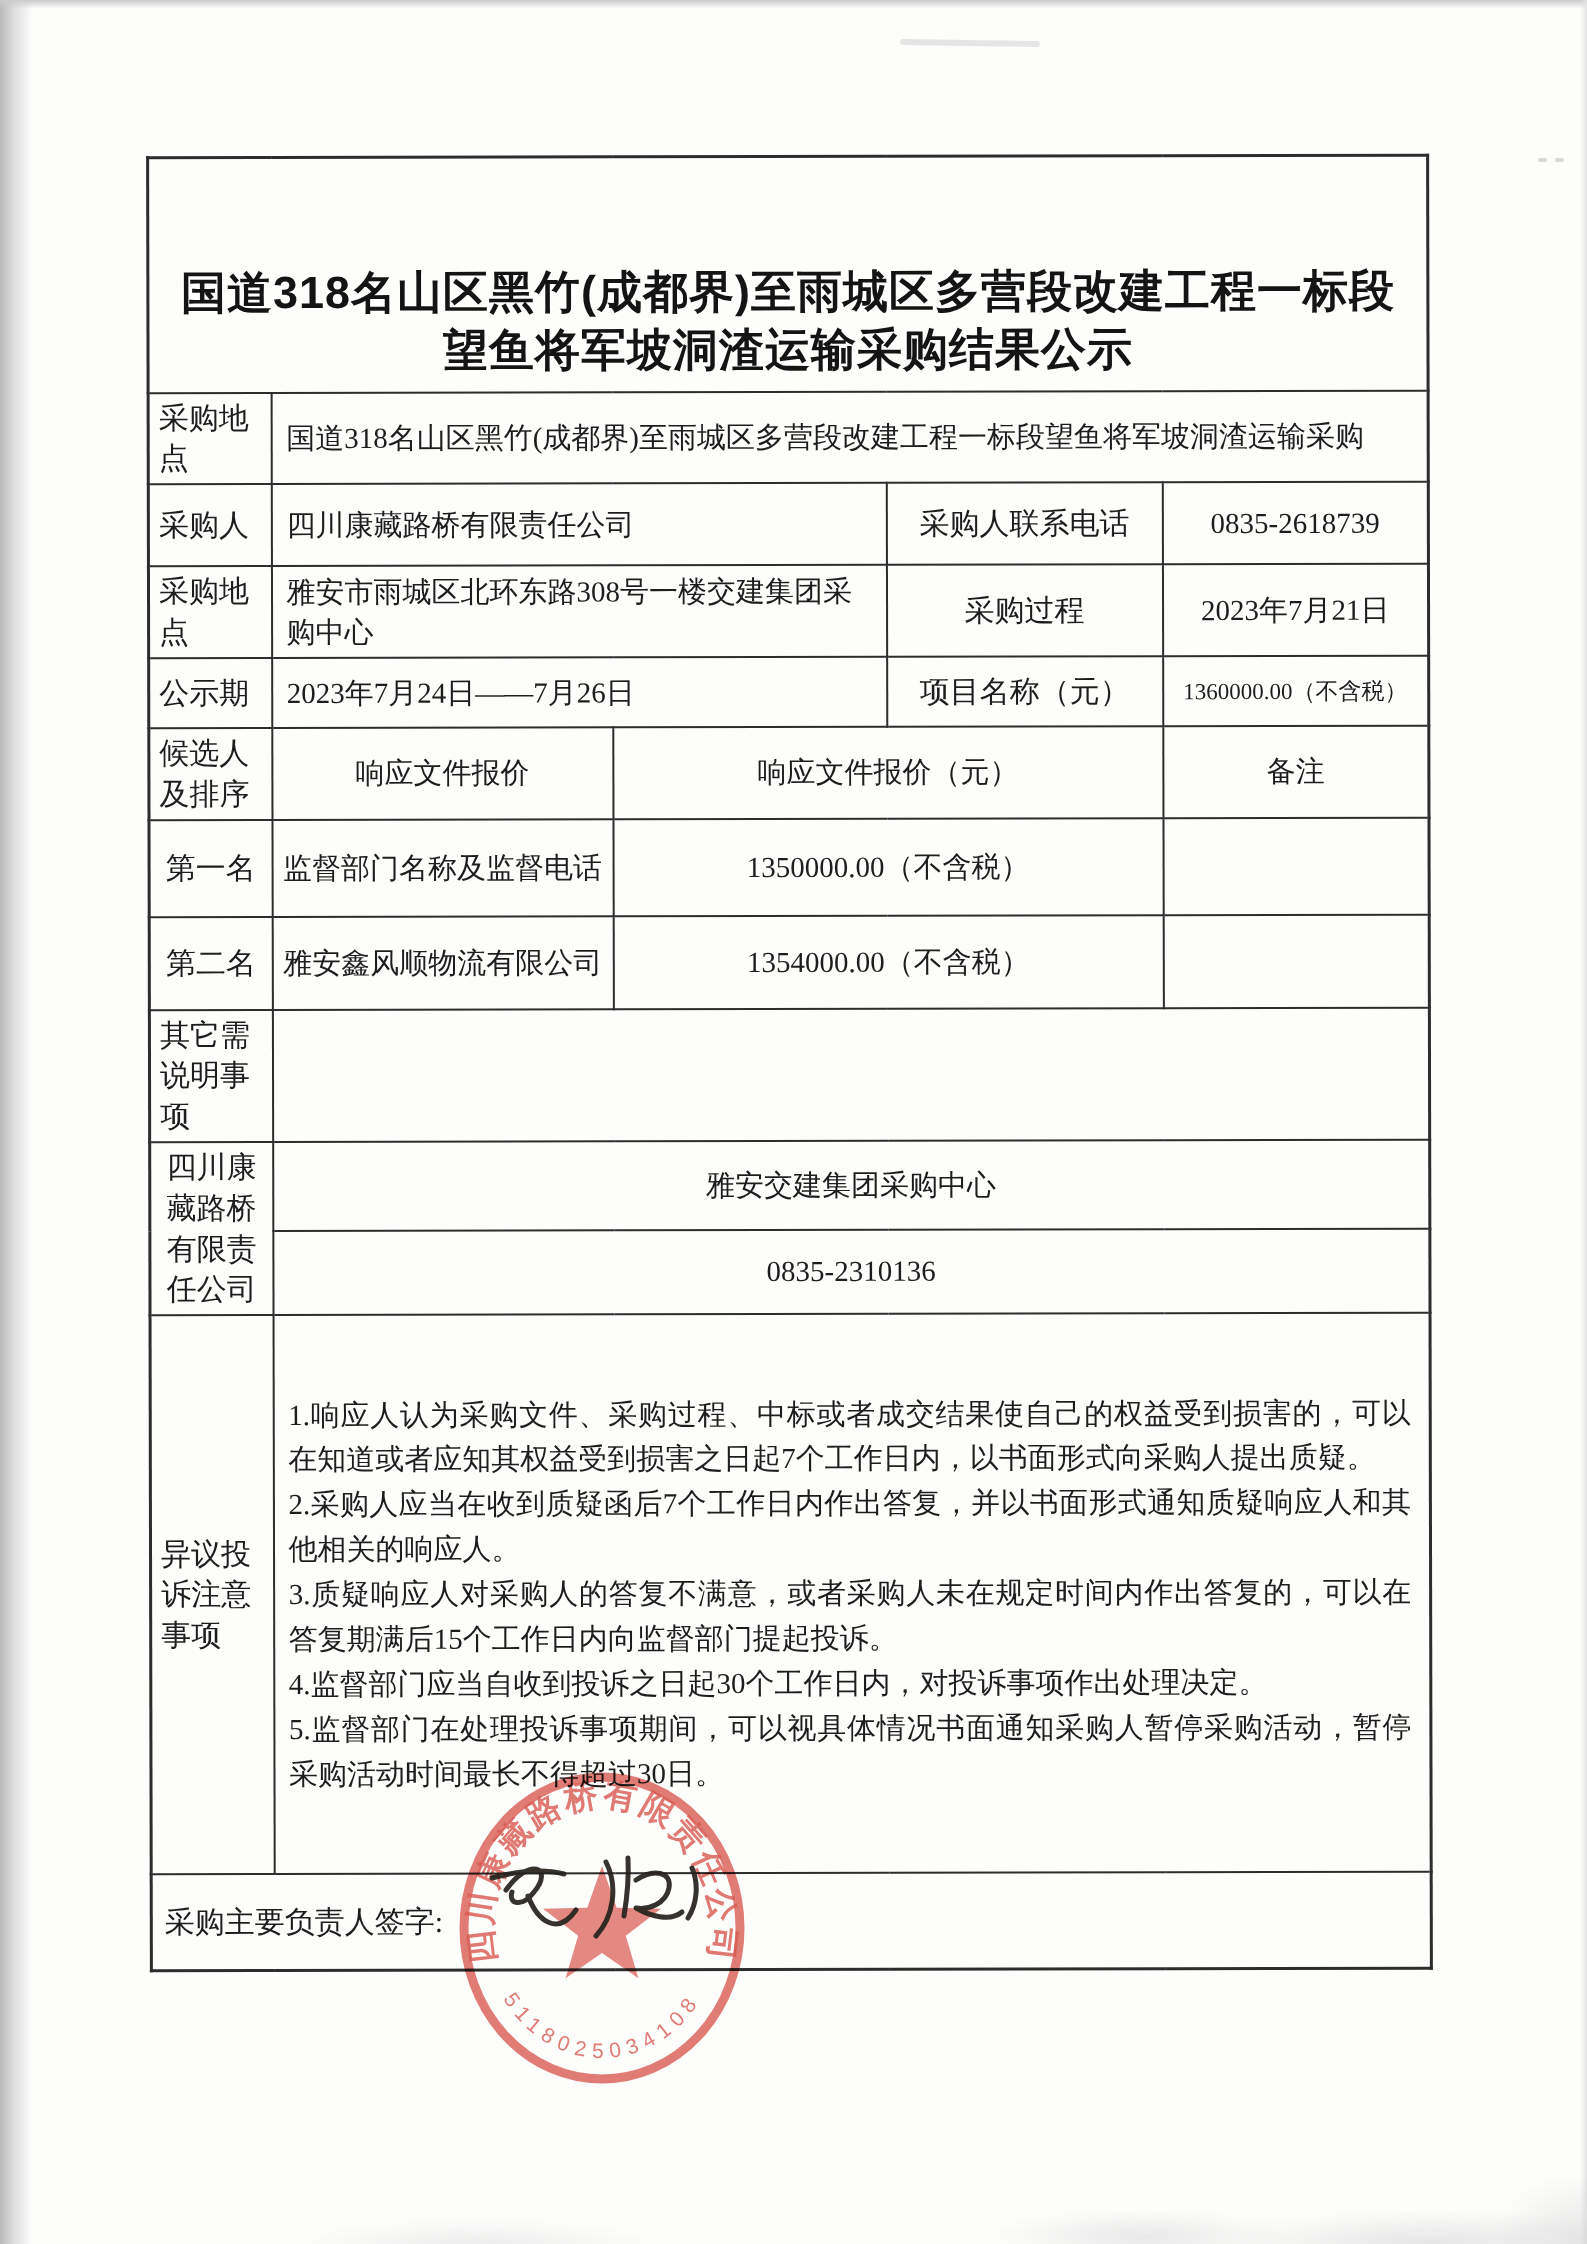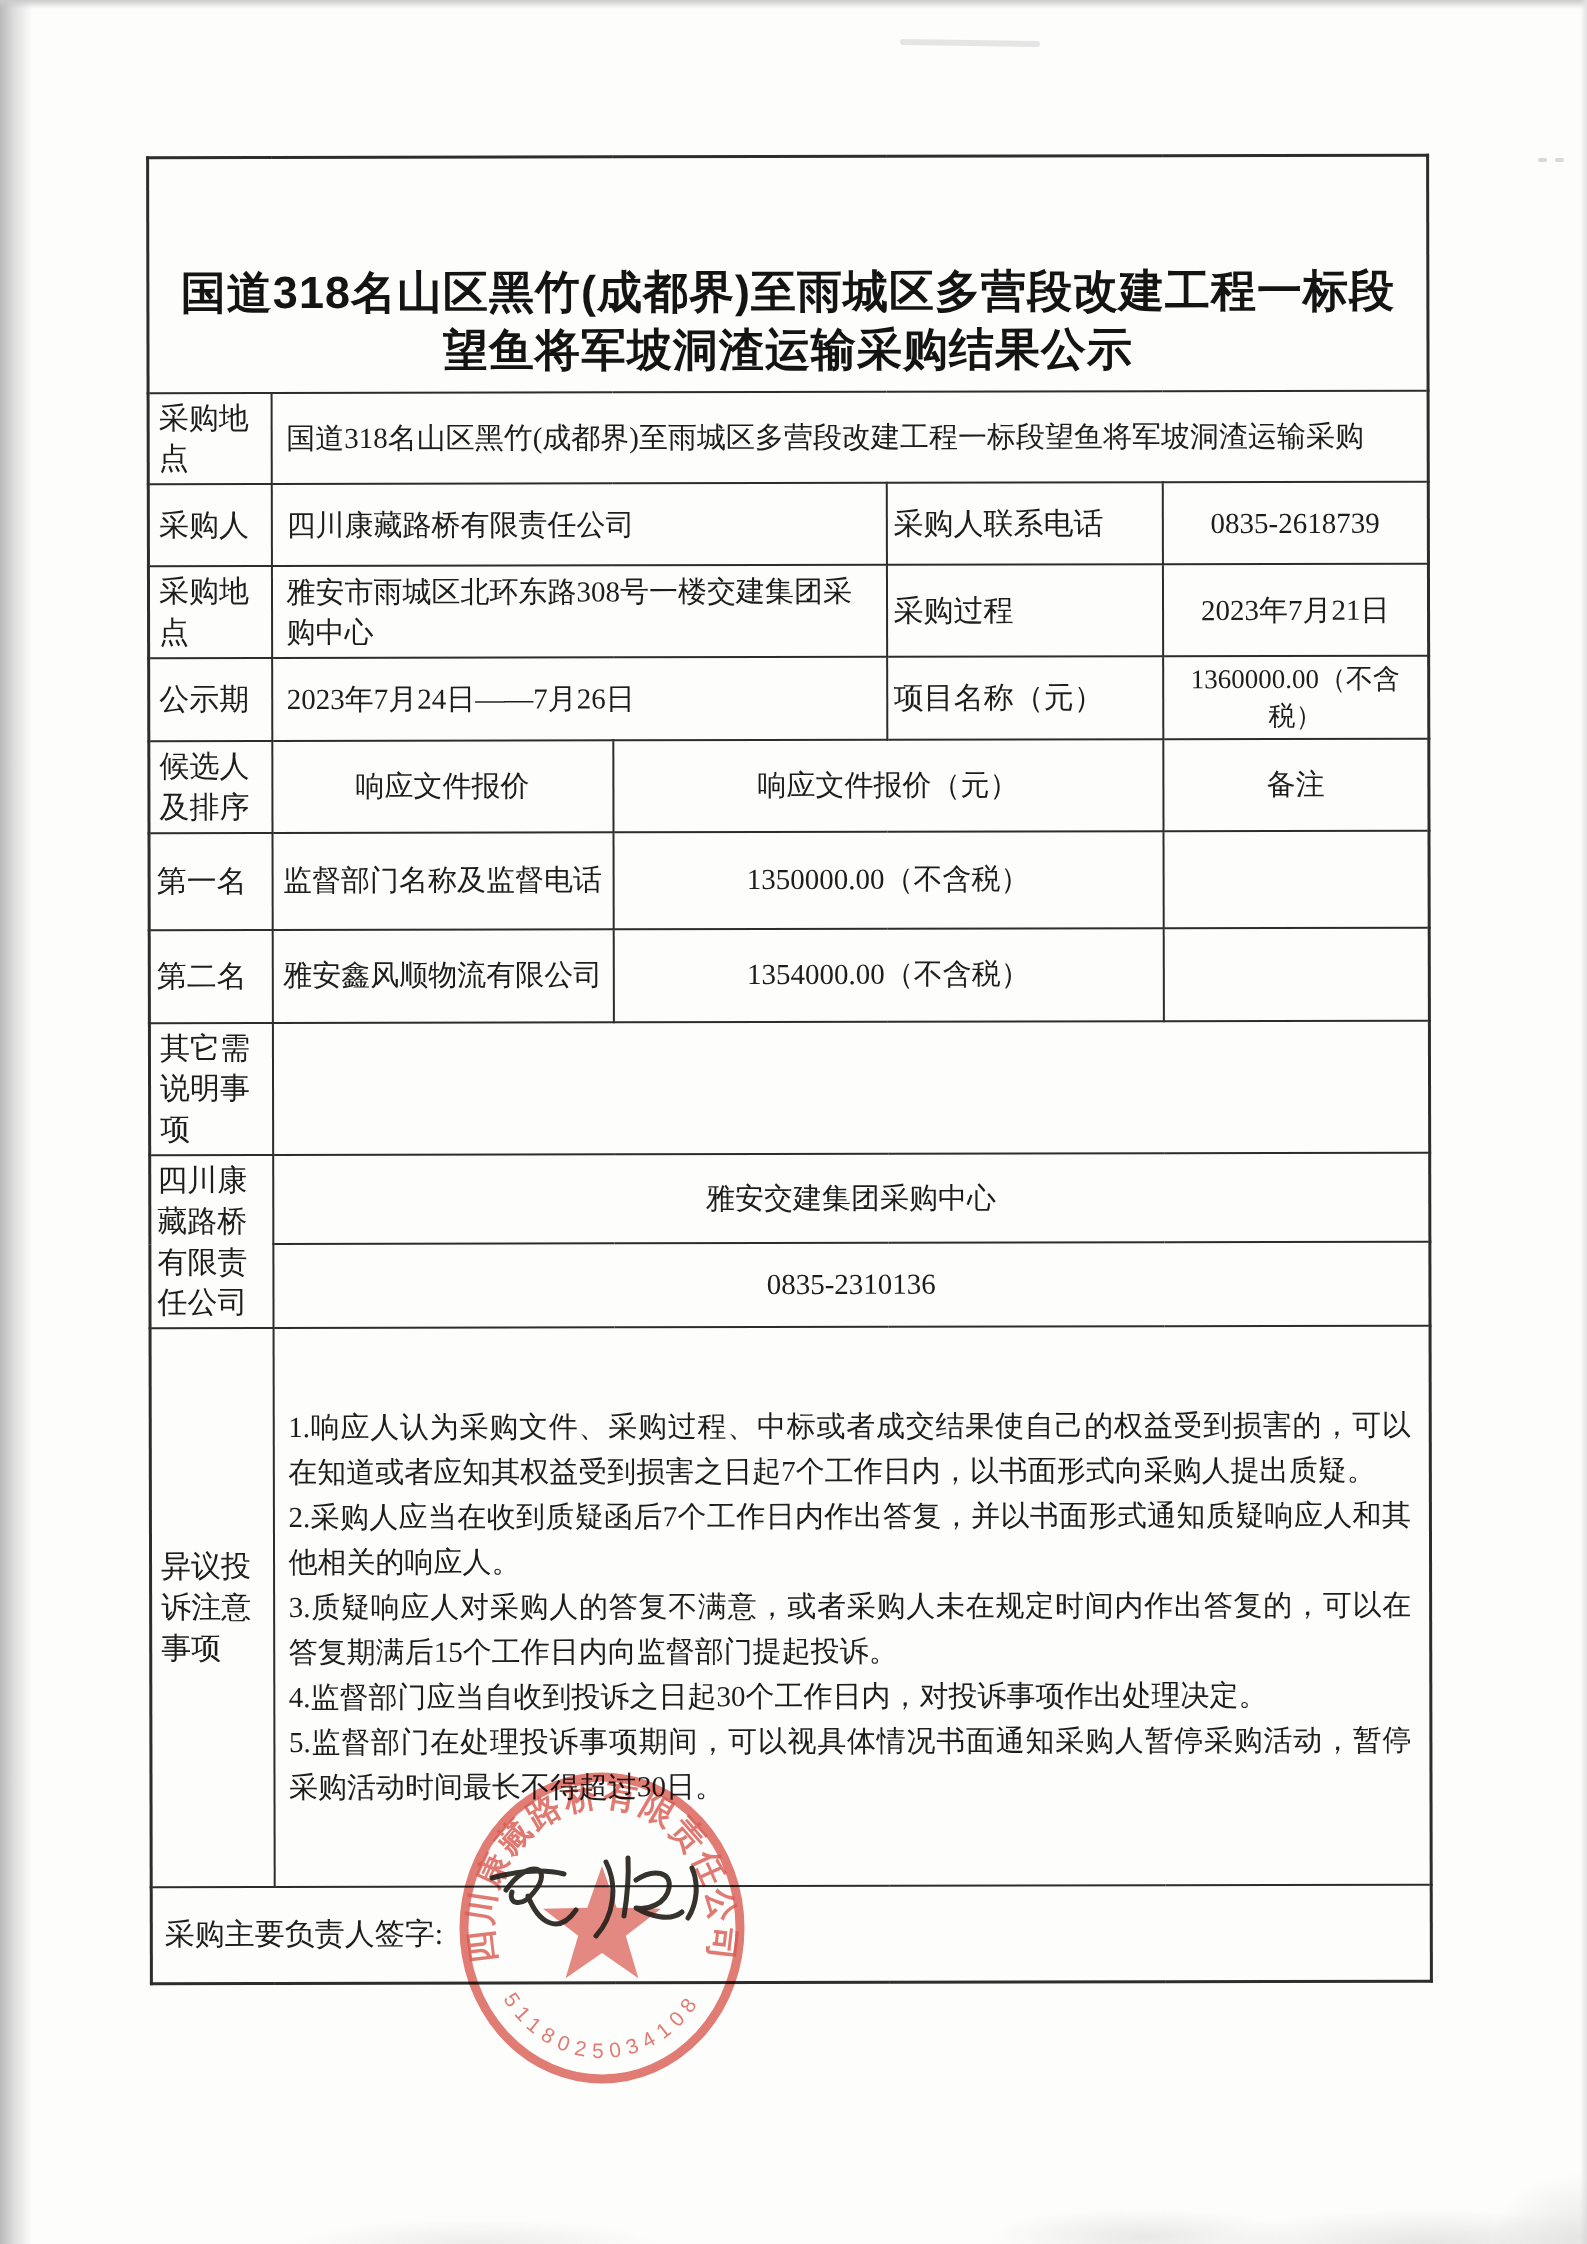--- a/index.html
+++ b/index.html
@@ -39,24 +39,24 @@
   table.doc td{border:2px solid #2d2d2d;overflow:hidden;}
   td.thick-b{border-bottom-width:3px;}
 
   .title-cell{vertical-align:bottom;text-align:center;padding-bottom:12px;}
   .title-line{
     font-family:"Liberation Sans","DejaVu Sans",sans-serif;
     font-weight:700;font-size:45px;line-height:1.28;letter-spacing:1px;color:#141414;
   }
 
   .lbl{font-size:30px;line-height:1.36;text-align:left;padding:4px 4px 4px 9px;vertical-align:middle;}
-  .lbl-c{font-size:30px;line-height:1.36;padding:4px 6px;vertical-align:middle;}
+  .lbl-c{font-size:30px;line-height:1.36;text-align:center;padding:4px 6px;vertical-align:middle;}
   .val-l{font-size:29px;line-height:1.4;text-align:left;padding:4px 8px 4px 14px;vertical-align:middle;}
   .val-c{font-size:29px;line-height:1.35;text-align:center;padding:4px 6px;vertical-align:middle;}
-  .val-c.small{font-size:27px;}
+  .val-c.small{font-size:23px;}
 
   .obj-cell{vertical-align:middle;padding:10px 18px 10px 14px;}
   .obj-line{font-size:29px;line-height:1.55;text-align:justify;}
 
   .sign-cell{vertical-align:middle;text-align:left;padding-left:12px;font-size:30px;}
 
   
   .stamp{position:absolute;left:452px;top:1763px;width:300px;height:330px;
     mix-blend-mode:multiply;opacity:.88;pointer-events:none;}
   .signature{position:absolute;left:478px;top:1838px;width:240px;height:130px;

